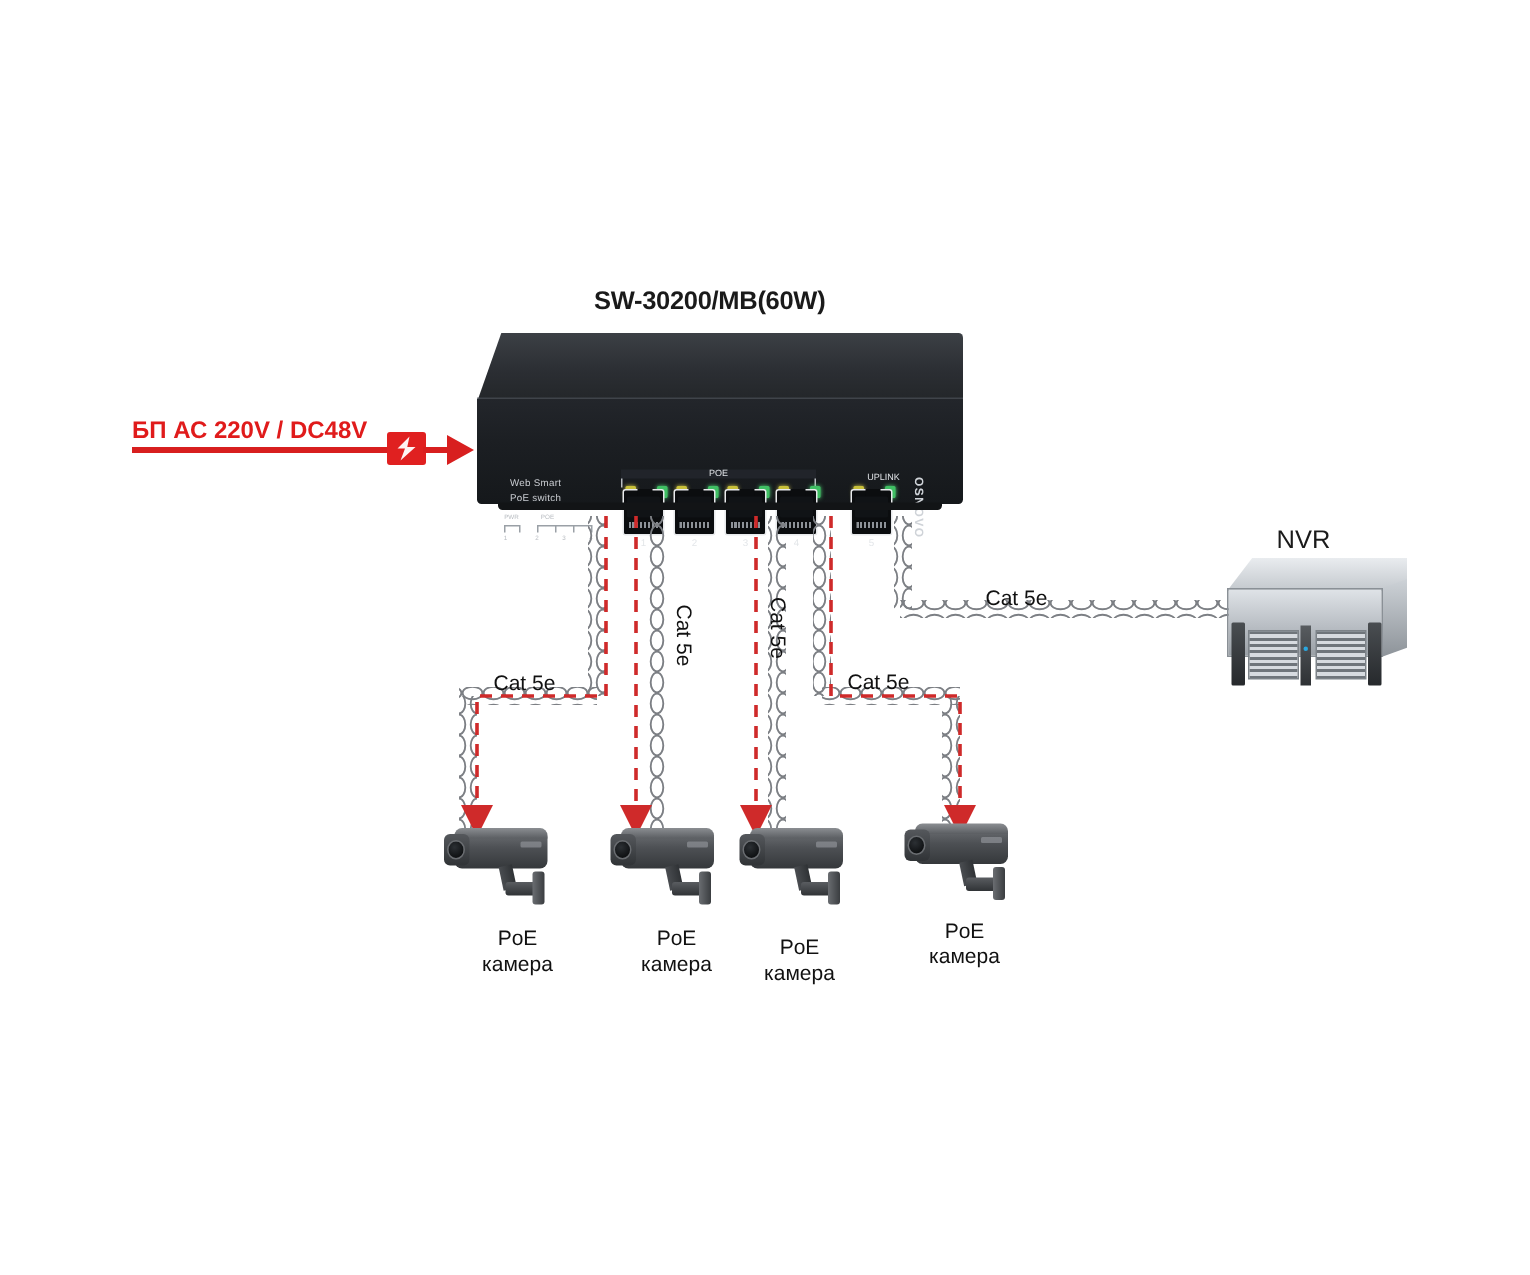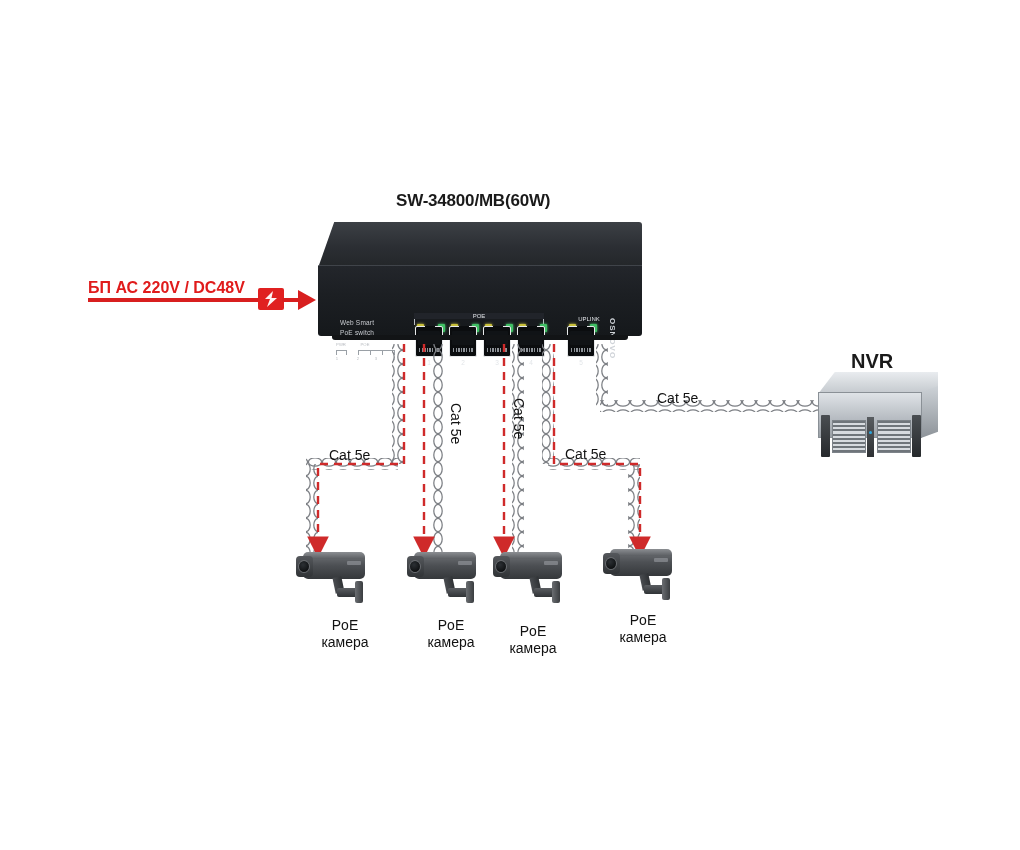--- a/index.html
+++ b/index.html
@@ -28,23 +28,23 @@
   }
   #psu-label {
     left: 88px; top: 279px;
     font-size: 16px;
     font-weight: bold;
     color: #e01b1b;
     white-space: nowrap;
   }
   #nvr-label {
     left: 851px; top: 350px;
-    font-size: 20px;
+    font-size: 17px;
     color: #1a1a1a;
-    font-weight: bold;
+    font-weight: normal;
     white-space: nowrap;
   }
   .cam-label {
     font-size: 14px;
     color: #111;
     text-align: center;
     line-height: 17px;
     white-space: nowrap;
     width: 120px;
   }
@@ -350,21 +350,21 @@
     width: 3px; height: 3px;
     background: #2aa7e0;
     border-radius: 50%;
   }
 </style>
 </head>
 <body>
 
 <div id="canvas">
 
-  <div class="abs" id="switch-title">SW-34800/MB(60W)</div>
+  <div class="abs" id="switch-title">SW-30200/MB(60W)</div>
 
   <div class="abs" id="psu-label">БП АС 220V / DC48V</div>
 
   <div class="abs" id="pwr-line"></div>
   <div class="abs" id="pwr-bolt">
     <svg width="26" height="22" viewBox="0 0 26 22">
       <path d="M15 3 L7 11 L12 11 L9 19 L19 10 L13.5 10 Z" fill="#ffffff" opacity="0.95"></path>
     </svg>
   </div>
   <div class="abs" id="pwr-line2"></div>

